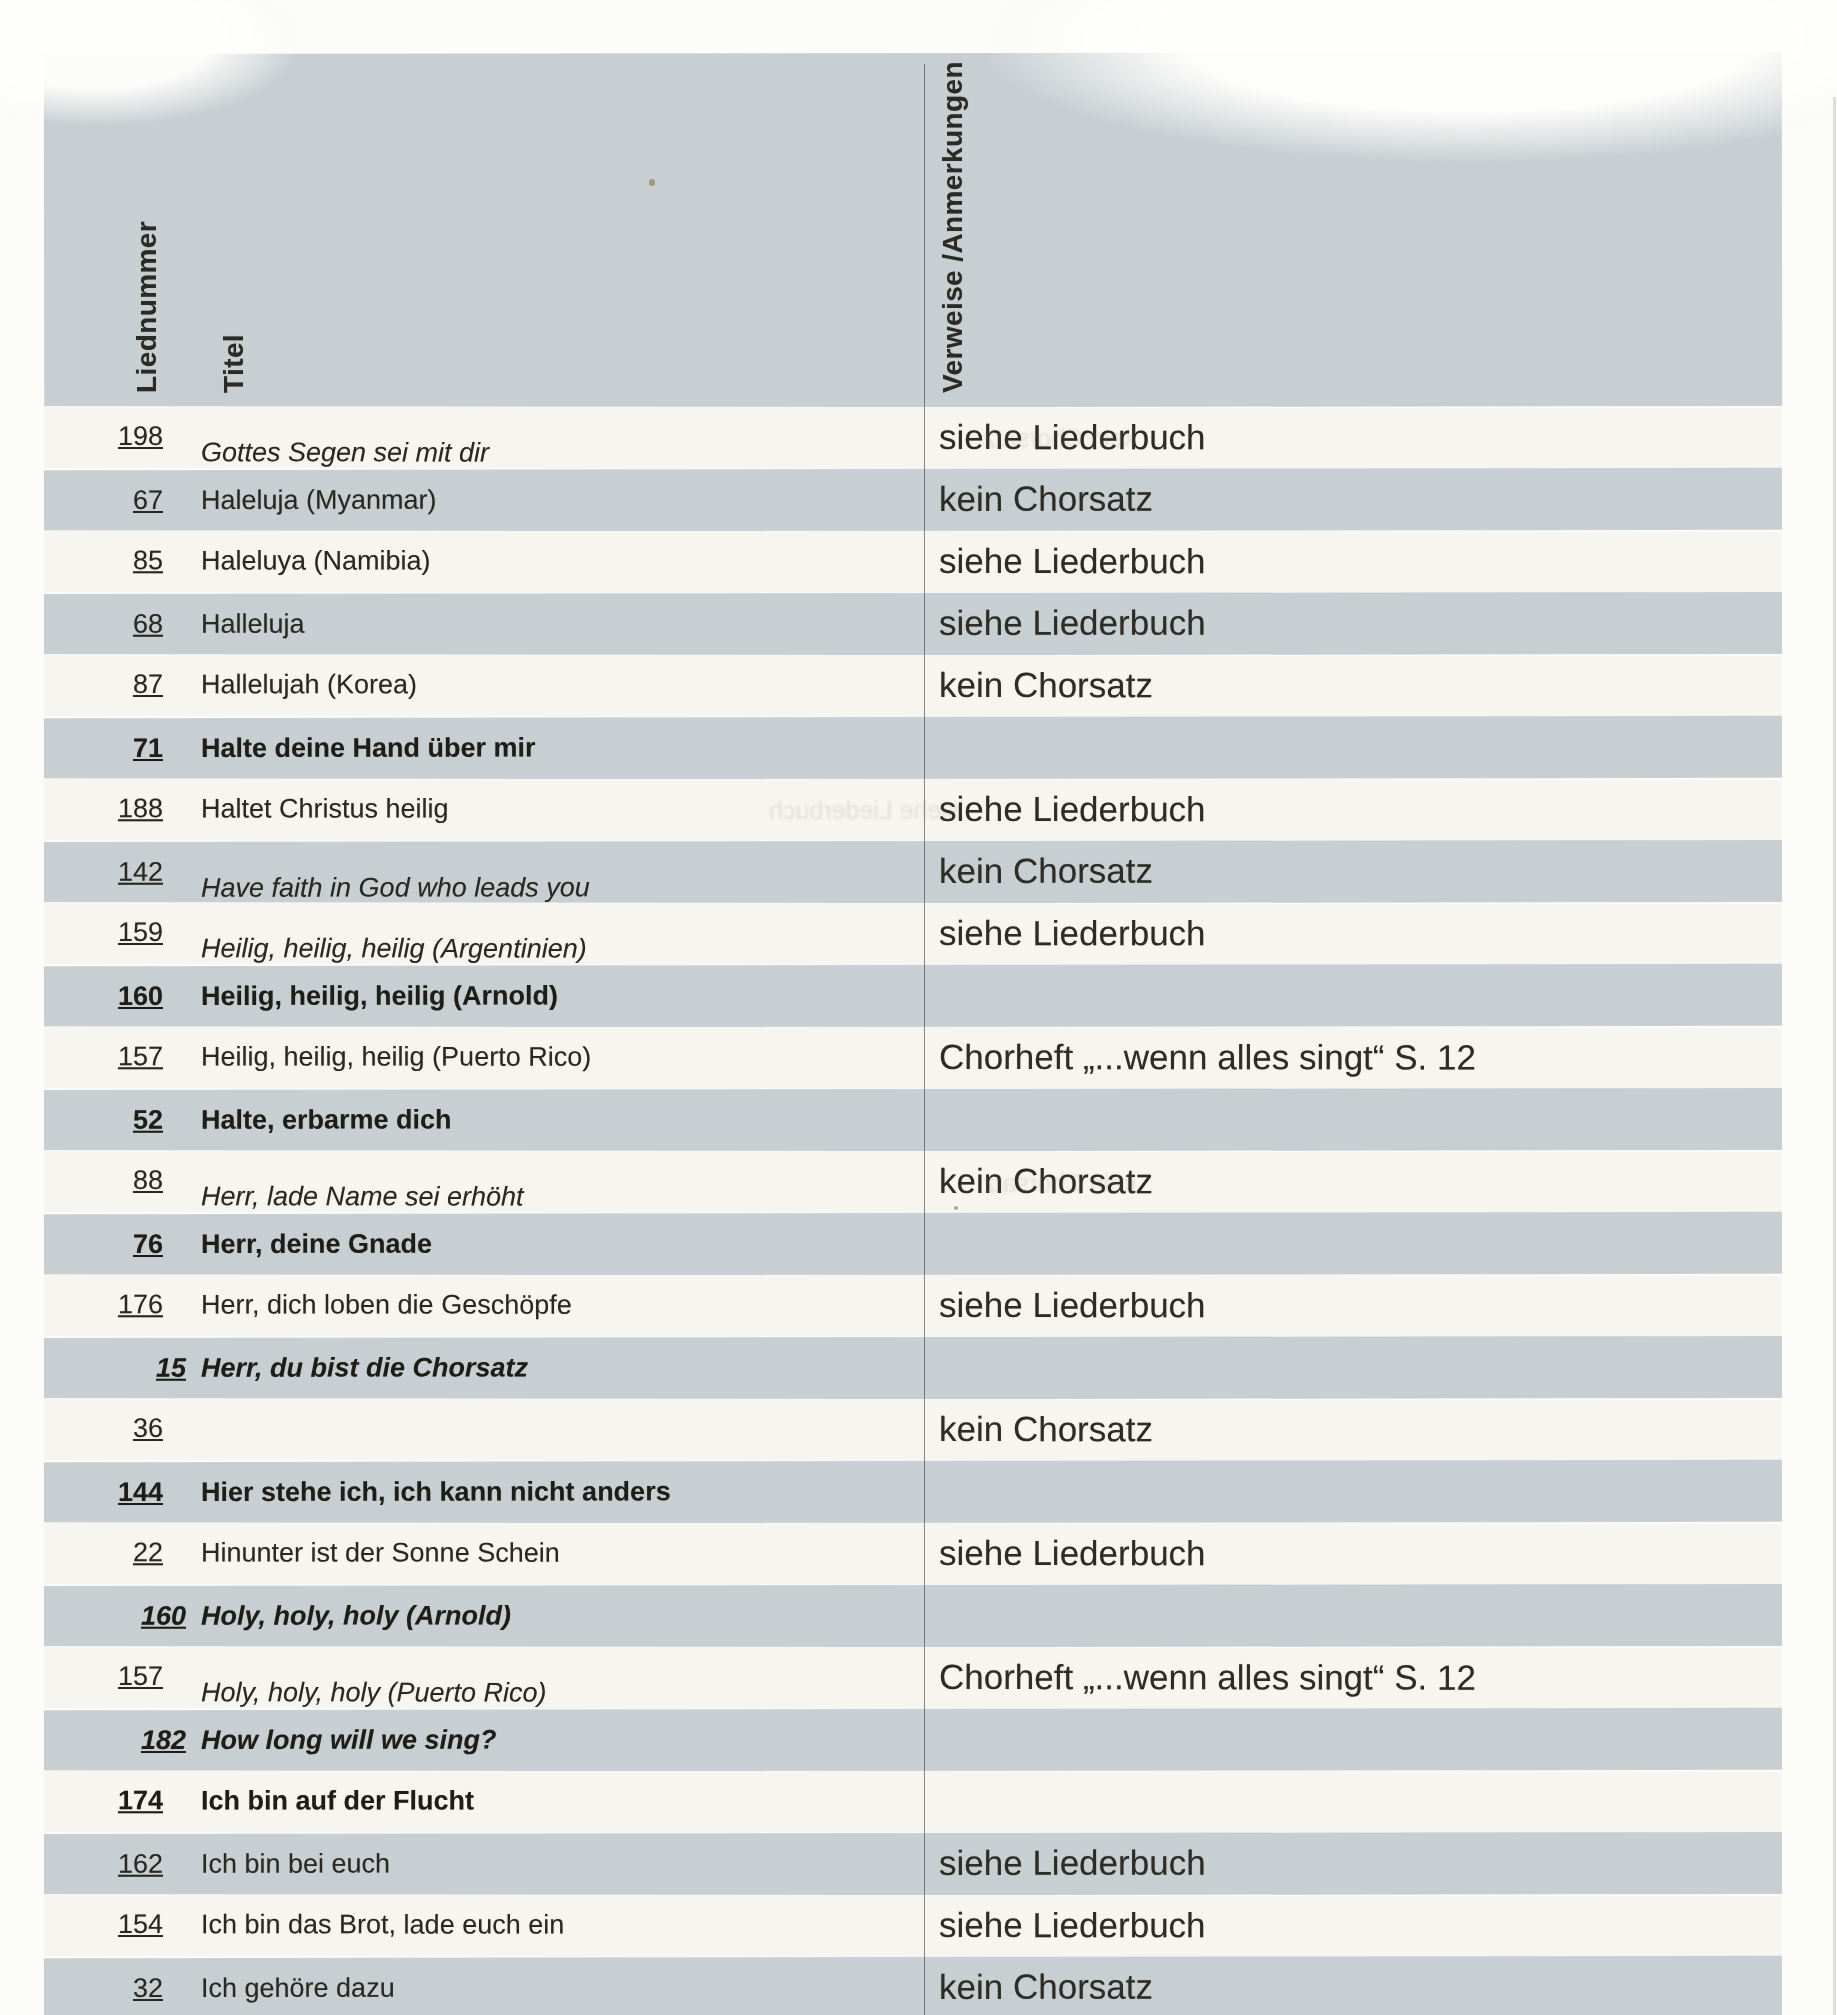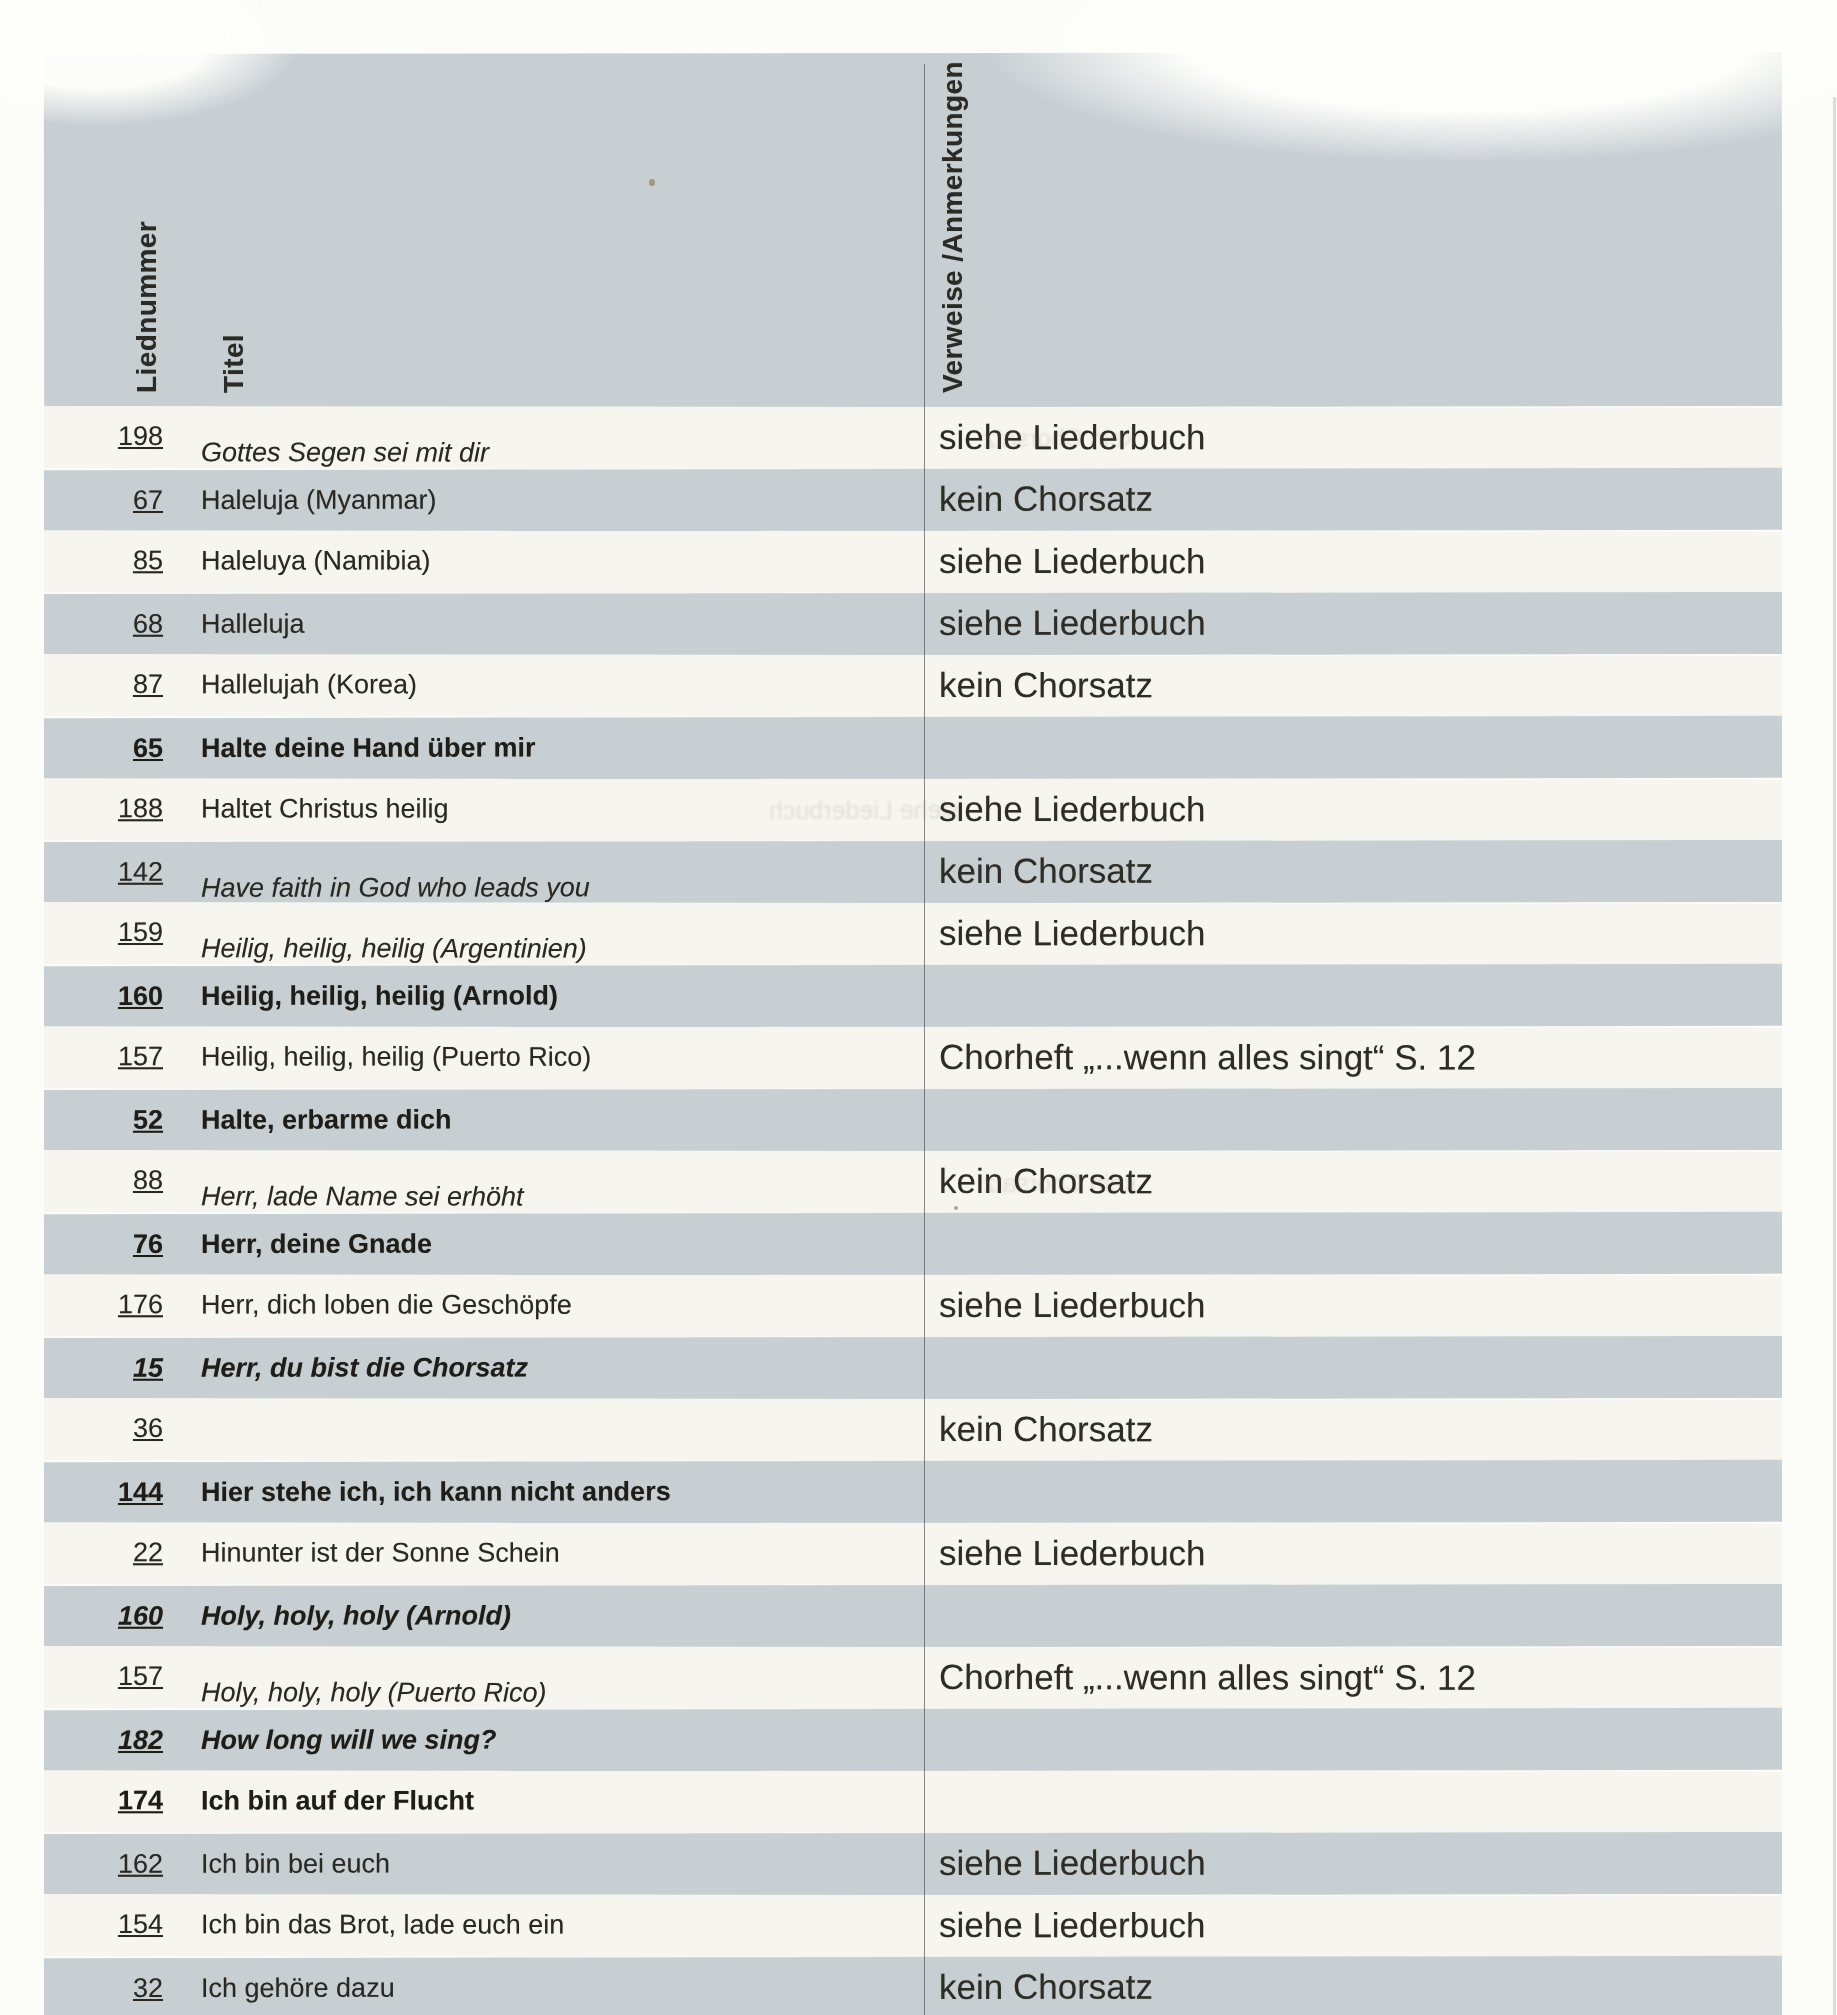--- a/index.html
+++ b/index.html
@@ -43,21 +43,21 @@
   .row:nth-child(4n){transform:rotate(-0.06deg);}
   .cell{
     position:absolute;top:0;height:62px;line-height:60px;
     text-shadow:0 0 0.8px rgba(40,38,32,.32);
   }
   .num{left:0;width:119px;text-align:right;font-size:27px;color:#2a2922;text-decoration:underline;}
   .title{left:157px;font-size:27px;color:#2a2922;}
   .note{left:895px;font-size:35px;color:#2e2d26;}
   .row.b .num,.row.b .title{font-weight:700;color:#1f1e18;}
   .row.i .title{font-style:italic;margin-top:16px;}
-  .row.bi .num{font-weight:700;font-style:italic;color:#1f1e18;}
+  .row.bi .num{font-weight:700;font-style:italic;color:#1f1e18;margin-left:23px;}
   .row.bi .title{font-weight:700;font-style:italic;color:#1f1e18;}
   
   .ghost{
     position:absolute;height:62px;line-height:62px;
     font-size:25px;color:#6f7169;opacity:0.16;
     transform:scaleX(-1) rotate(0.2deg);
     filter:blur(1.2px);
     pointer-events:none;white-space:nowrap;
   }
   
@@ -119,21 +119,21 @@
     <div class="cell num">68</div>
     <div class="cell title">Halleluja</div>
     <div class="cell note">siehe Liederbuch</div>
   </div>
       <div class="row cream">
     <div class="cell num">87</div>
     <div class="cell title">Hallelujah (Korea)</div>
     <div class="cell note">kein Chorsatz</div>
   </div>
       <div class="row gray b">
-    <div class="cell num">65</div>
+    <div class="cell num">71</div>
     <div class="cell title">Halte deine Hand über mir</div>
     <div class="cell note"></div>
   </div>
       <div class="row cream">
     <div class="cell num">188</div>
     <div class="cell title">Haltet Christus heilig</div>
     <div class="cell note">siehe Liederbuch</div>
   </div>
       <div class="row gray i">
     <div class="cell num">142</div>

